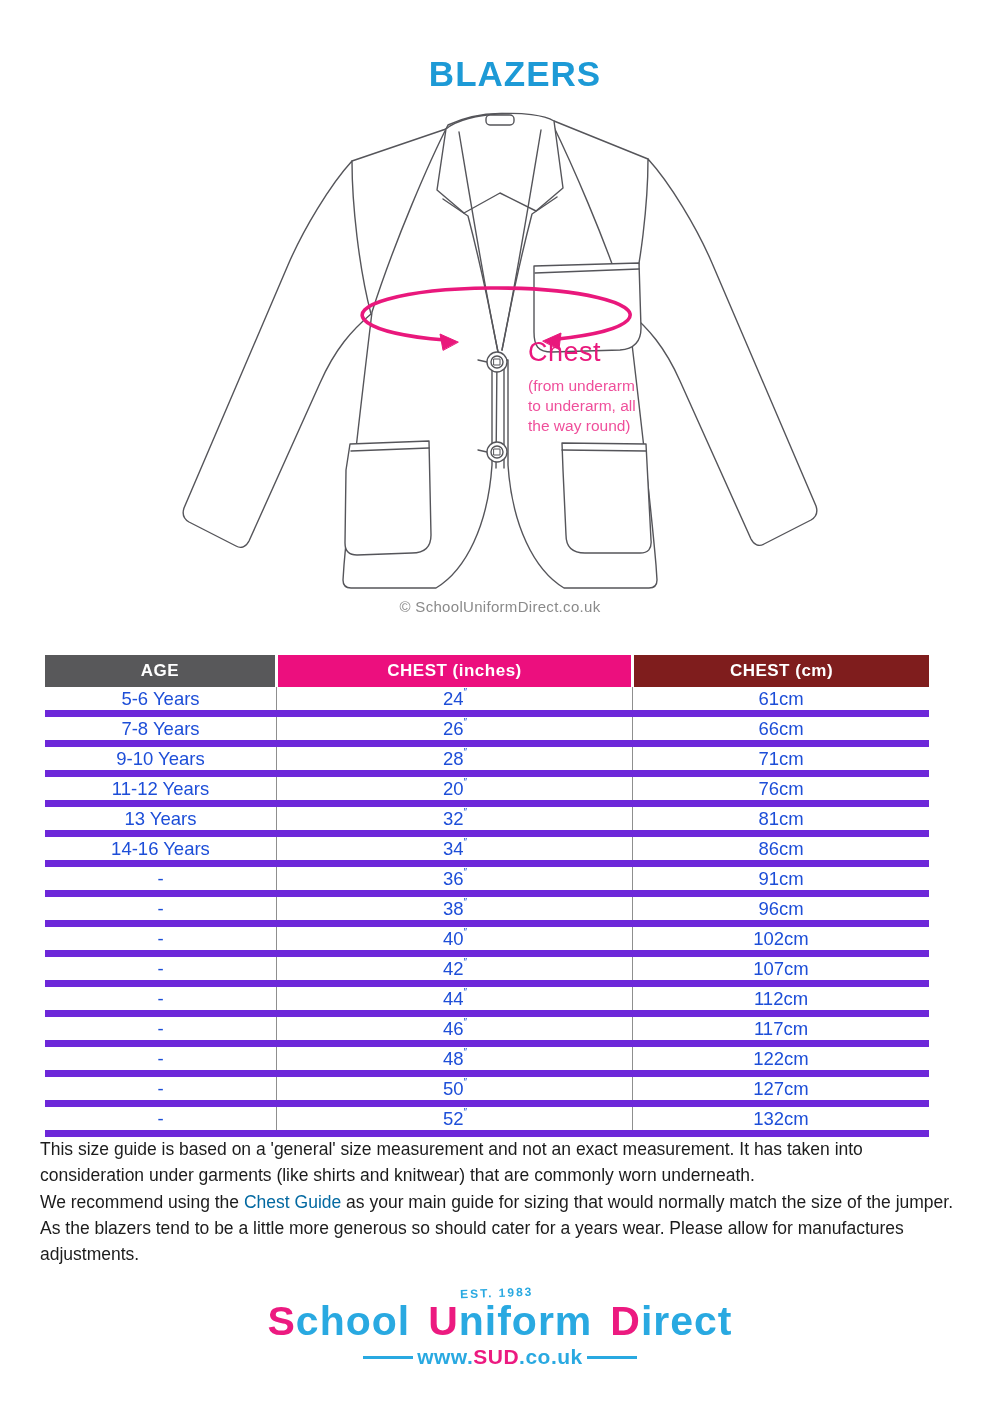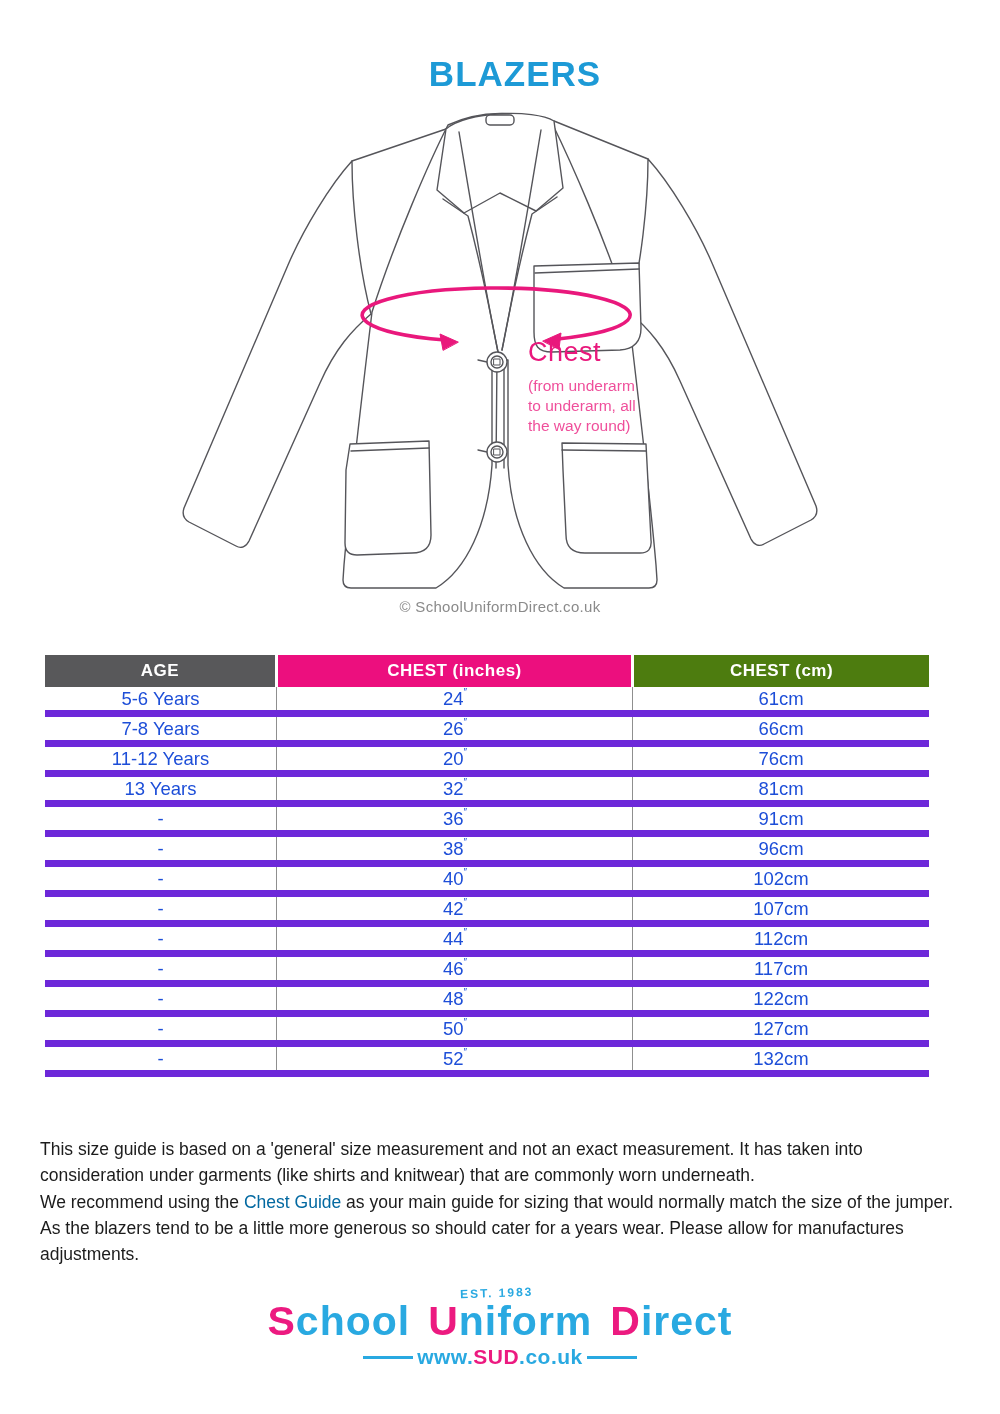--- a/index.html
+++ b/index.html
@@ -31,21 +31,21 @@
   .size-table{
     position:absolute;left:45px;top:655px;width:878px;
     border-collapse:collapse;table-layout:fixed;
   }
   .size-table th{
     height:32px;color:#fff;font-size:17px;font-weight:600;letter-spacing:.5px;
     text-align:center;vertical-align:middle;padding:0;
   }
   .th-age{background:#58585a;width:230px;}
   .th-in{background:#ec0f7e;width:353px;border-left:3px solid #fff;}
-  .th-cm{background:#4d7c0f;width:295px;border-left:3px solid #fff;}
+  .th-cm{background:#7f1d1d;width:295px;border-left:3px solid #fff;}
   .size-table td{
     height:16px;text-align:center;vertical-align:middle;
     font-size:18.5px;color:#1d4ed8;padding:0;
     border-bottom:7px solid #6d28d9;
   }
   .size-table td.v{border-left:1px solid #8f8f8f;}
   .size-table sup{font-size:10px;vertical-align:9px;letter-spacing:-1px;}
   
   .note{
     position:absolute;top:1136px;left:40px;width:920px;text-align:left;
@@ -150,28 +150,38 @@
           <td><span>5-6 Years</span></td>
           <td class="v"><span>24</span><sup>″</sup></td>
           <td class="v"><span>61cm</span></td>
         </tr>
         <tr>
           <td><span>7-8 Years</span></td>
           <td class="v"><span>26</span><sup>″</sup></td>
           <td class="v"><span>66cm</span></td>
         </tr>
         <tr>
+          <td><span>9-10 Years</span></td>
+          <td class="v"><span>28</span><sup>″</sup></td>
+          <td class="v"><span>71cm</span></td>
+        </tr>
+        <tr>
           <td><span>11-12 Years</span></td>
           <td class="v"><span>20</span><sup>″</sup></td>
           <td class="v"><span>76cm</span></td>
         </tr>
         <tr>
           <td><span>13 Years</span></td>
           <td class="v"><span>32</span><sup>″</sup></td>
           <td class="v"><span>81cm</span></td>
+        </tr>
+        <tr>
+          <td><span>14-16 Years</span></td>
+          <td class="v"><span>34</span><sup>″</sup></td>
+          <td class="v"><span>86cm</span></td>
         </tr>
         <tr>
           <td><span>-</span></td>
           <td class="v"><span>36</span><sup>″</sup></td>
           <td class="v"><span>91cm</span></td>
         </tr>
         <tr>
           <td><span>-</span></td>
           <td class="v"><span>38</span><sup>″</sup></td>
           <td class="v"><span>96cm</span></td>

